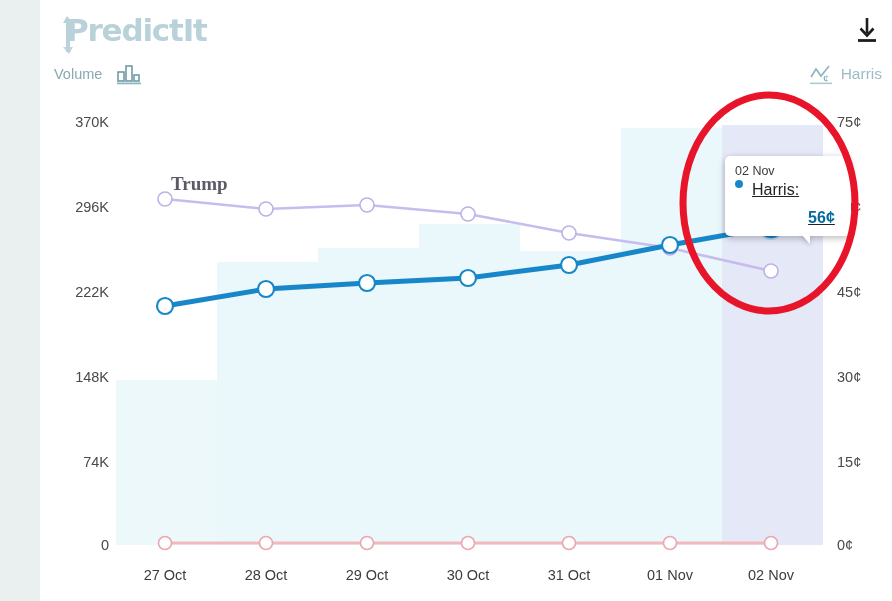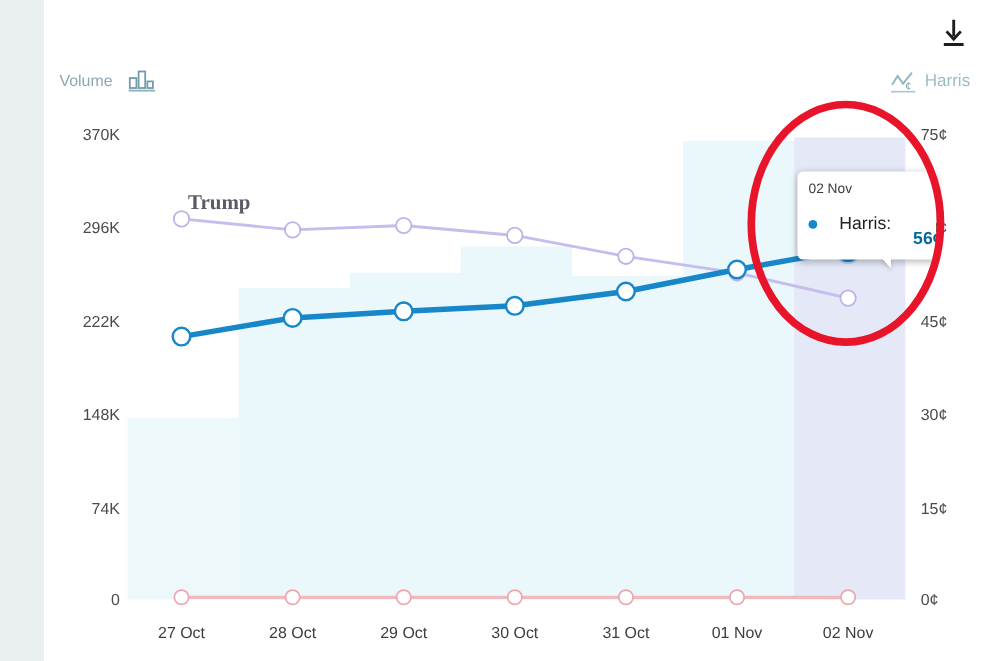--- a/index.html
+++ b/index.html
@@ -18,21 +18,21 @@
   .logo-text{
     font-family:"DejaVu Sans", sans-serif;
     font-weight:700;font-size:31px;letter-spacing:-1.2px;
     color:#b9d2da;line-height:44px;white-space:nowrap;
     position:absolute;left:14px;top:0;
   }
   .logo-arrowwrap{position:absolute;left:8px;top:6px;width:22px;height:40px;}
 
   .dl-icon{position:absolute;right:12px;top:16px;width:26px;height:28px;cursor:pointer;}
 
-  .vol-toggle{position:absolute;left:14px;top:62px;height:24px;display:flex;gap:14px;cursor:pointer;}
+  .vol-toggle{position:absolute;left:14px;top:62px;height:24px;display:flex;align-items:center;gap:14px;cursor:pointer;}
   .vol-label{font-size:14.5px;color:#8aa8b2;line-height:24px;}
   .vol-ico{width:26px;height:22px;}
 
   .price-toggle{position:absolute;right:10px;top:62px;height:24px;display:flex;align-items:center;gap:4px;cursor:pointer;}
   .price-label{font-size:15.5px;color:#9dbcc6;line-height:24px;}
   .price-ico{width:28px;height:22px;}
 
   
   .plot{position:absolute;left:0;top:0;width:852px;height:601px;}
   svg.chart{position:absolute;left:0;top:0;}
@@ -49,21 +49,21 @@
 
   
   .tooltip{
     position:absolute;left:685px;top:156px;width:106px;
     background:#ffffff;border-radius:5px;
     box-shadow:0 2px 7px rgba(0,0,0,.28);
     padding:7px 10px 8px 10px;
     box-sizing:content-box;
   }
   .tt-date{font-size:12.5px;color:#3a3a3a;line-height:16px;margin-bottom:1px;}
-  .tt-row{display:flex;align-items:center;gap:20px;font-size:16px;color:#222;line-height:20px;white-space:nowrap;}
+  .tt-row{display:flex;align-items:flex-start;gap:9px;font-size:16px;color:#222;line-height:20px;white-space:nowrap;text-decoration:underline;}
   .tt-dot{width:8px;height:8px;border-radius:50%;background:#1787c9;flex:0 0 auto;}
   .tt-name{font-size:16px;color:#222;}
   .tt-val{font-size:16px;font-weight:700;color:#0369a1;margin-top:28px;}
   .tt-tail{
     position:absolute;left:76px;bottom:-8px;width:0;height:0;
     border-left:9px solid transparent;border-right:0px solid transparent;
     border-top:10px solid #ffffff;
     filter:drop-shadow(0 2px 2px rgba(0,0,0,.18));
   }
 
@@ -71,20 +71,27 @@
 </style>
 </head>
 <body>
 
 <div id="root">
 
   <div class="leftstrip"></div>
 
   <div class="card">
 
+    <div class="logo">
+      <svg class="logo-arrowwrap" viewBox="0 0 22 40">
+        <path d="M7 2 L13 9 L10 9 L10 38 L6 38 L6 9 L3 9 Z" fill="#b9d2da"></path>
+        <path d="M9 40 L3 33 L6 33 L6 20 L10 20 L10 33 L13 33 Z" fill="#b9d2da" opacity="0.9"></path>
+      </svg>
+      <span class="logo-text">PredictIt</span>
+    </div>
 
     <svg class="dl-icon" viewBox="0 0 26 28">
       <path d="M13 2 L13 17" stroke="#1d1d1d" stroke-width="2.6" fill="none"></path>
       <path d="M6.5 12.5 L13 19.5 L19.5 12.5" stroke="#1d1d1d" stroke-width="2.6" fill="none" stroke-linejoin="miter"></path>
       <path d="M4 24.5 L22 24.5" stroke="#1d1d1d" stroke-width="2.8" fill="none"></path>
     </svg>
 
     <div class="vol-toggle">
       <span class="vol-label">Volume</span>
       <svg class="vol-ico" viewBox="0 0 26 22">

